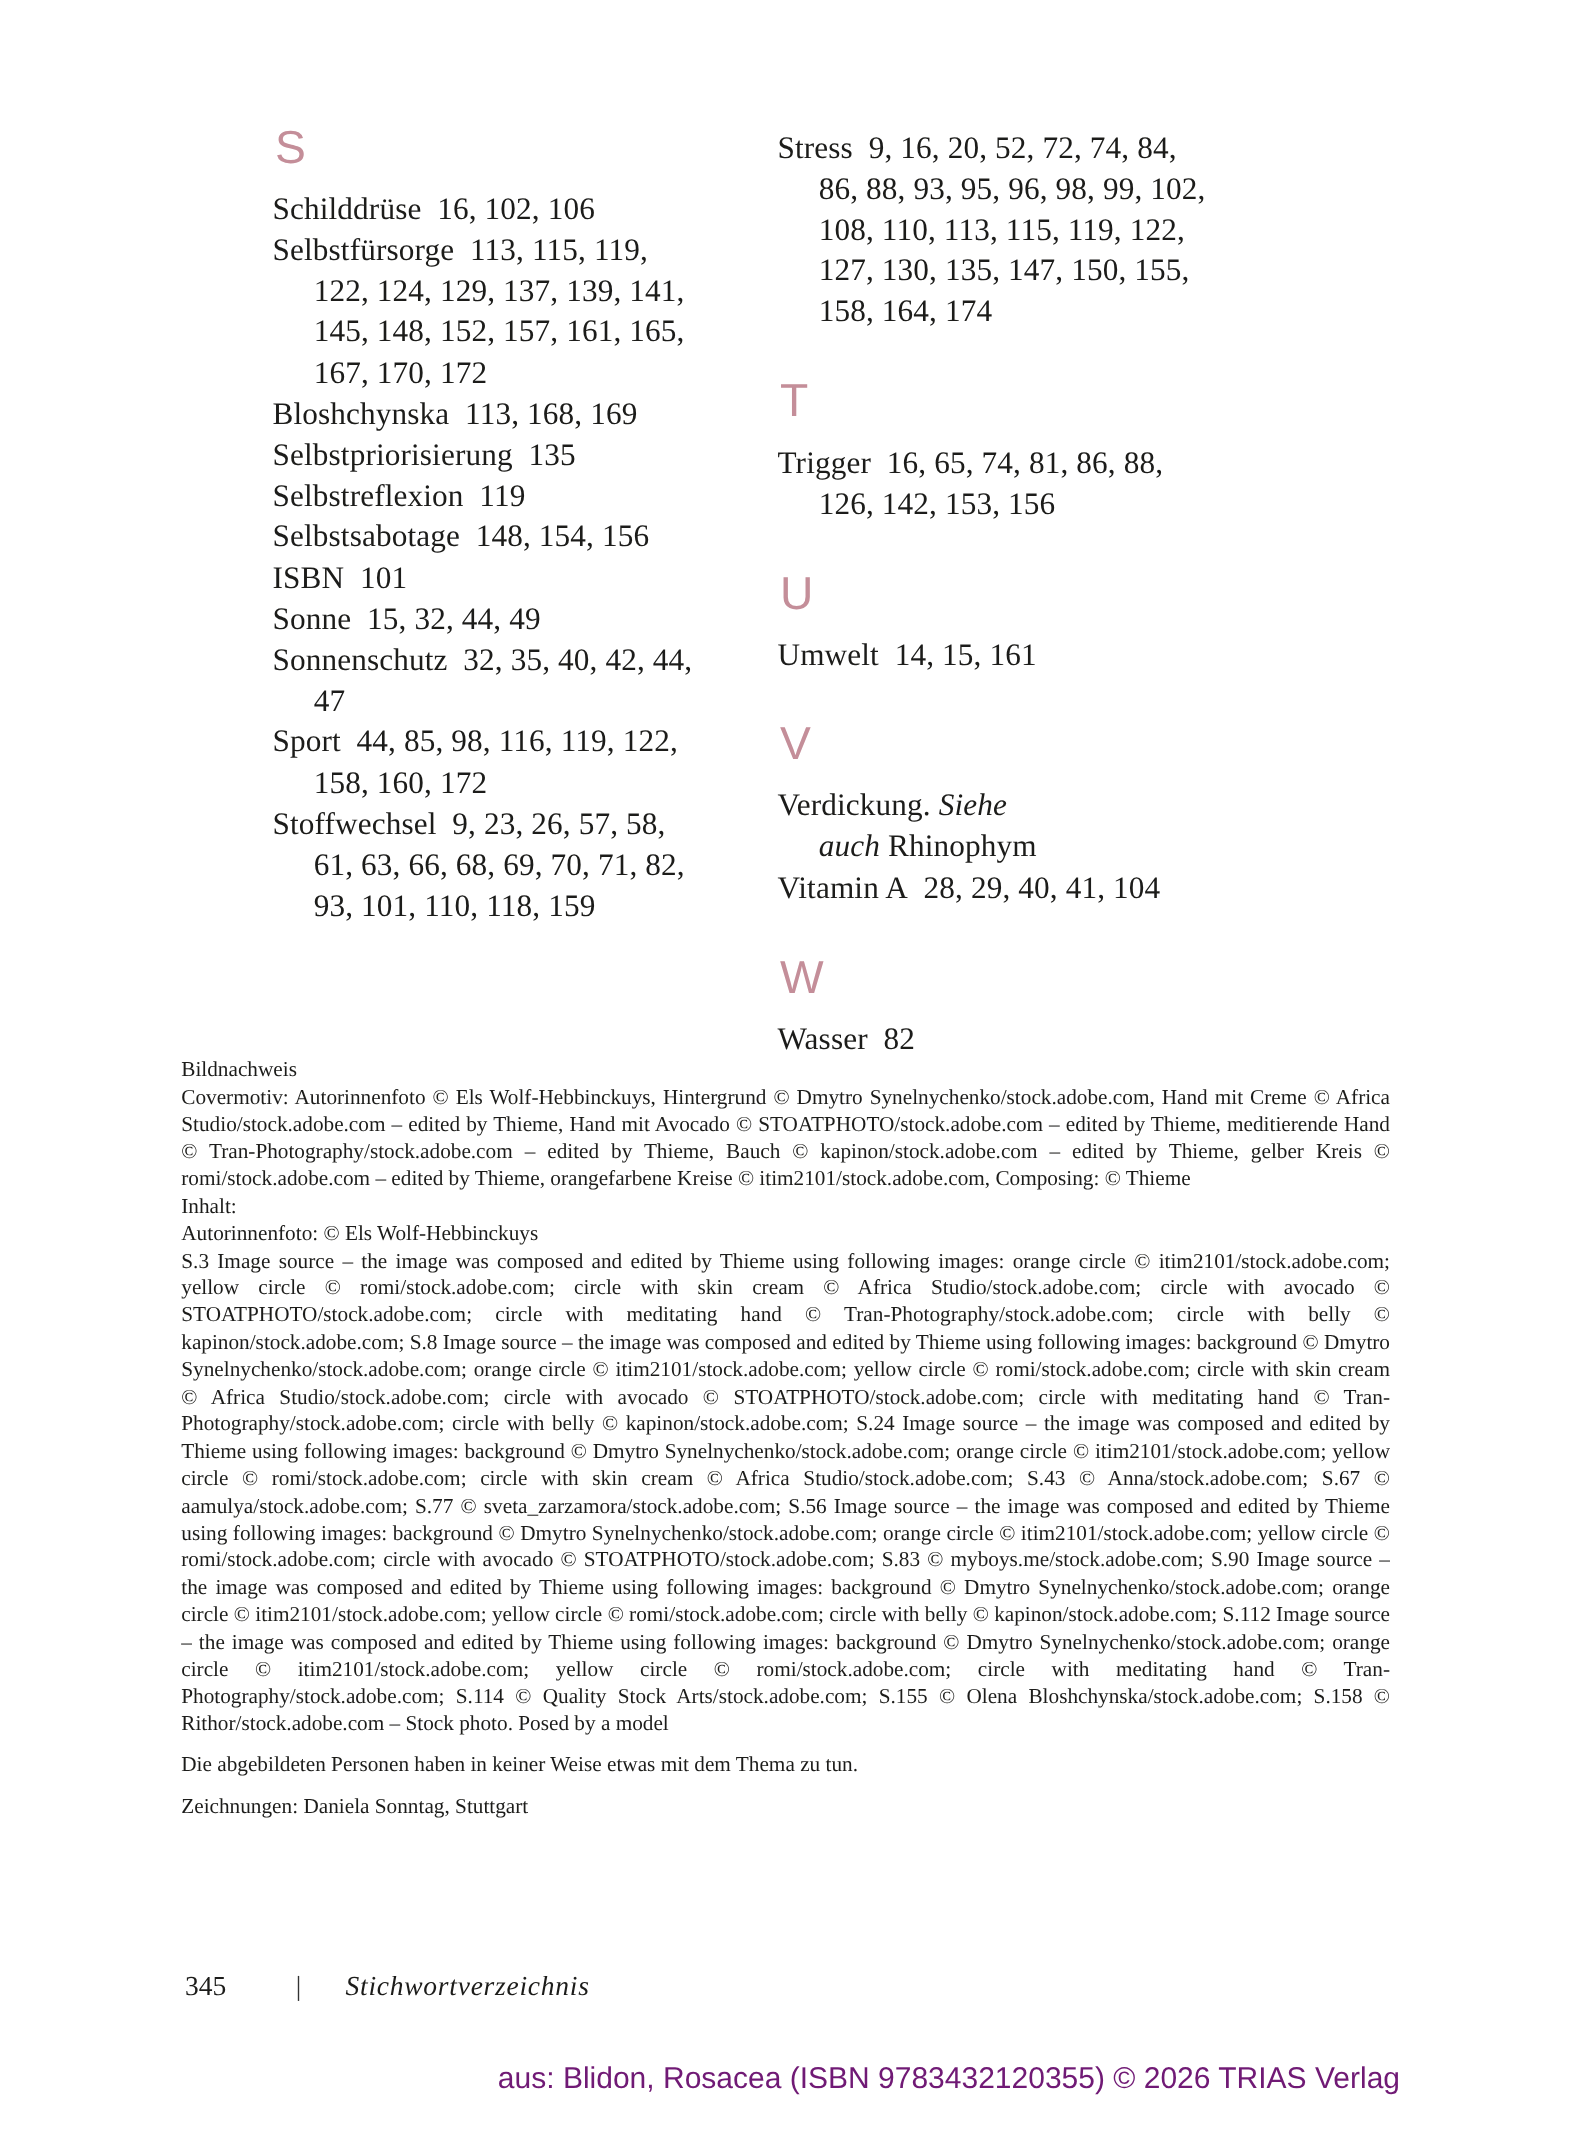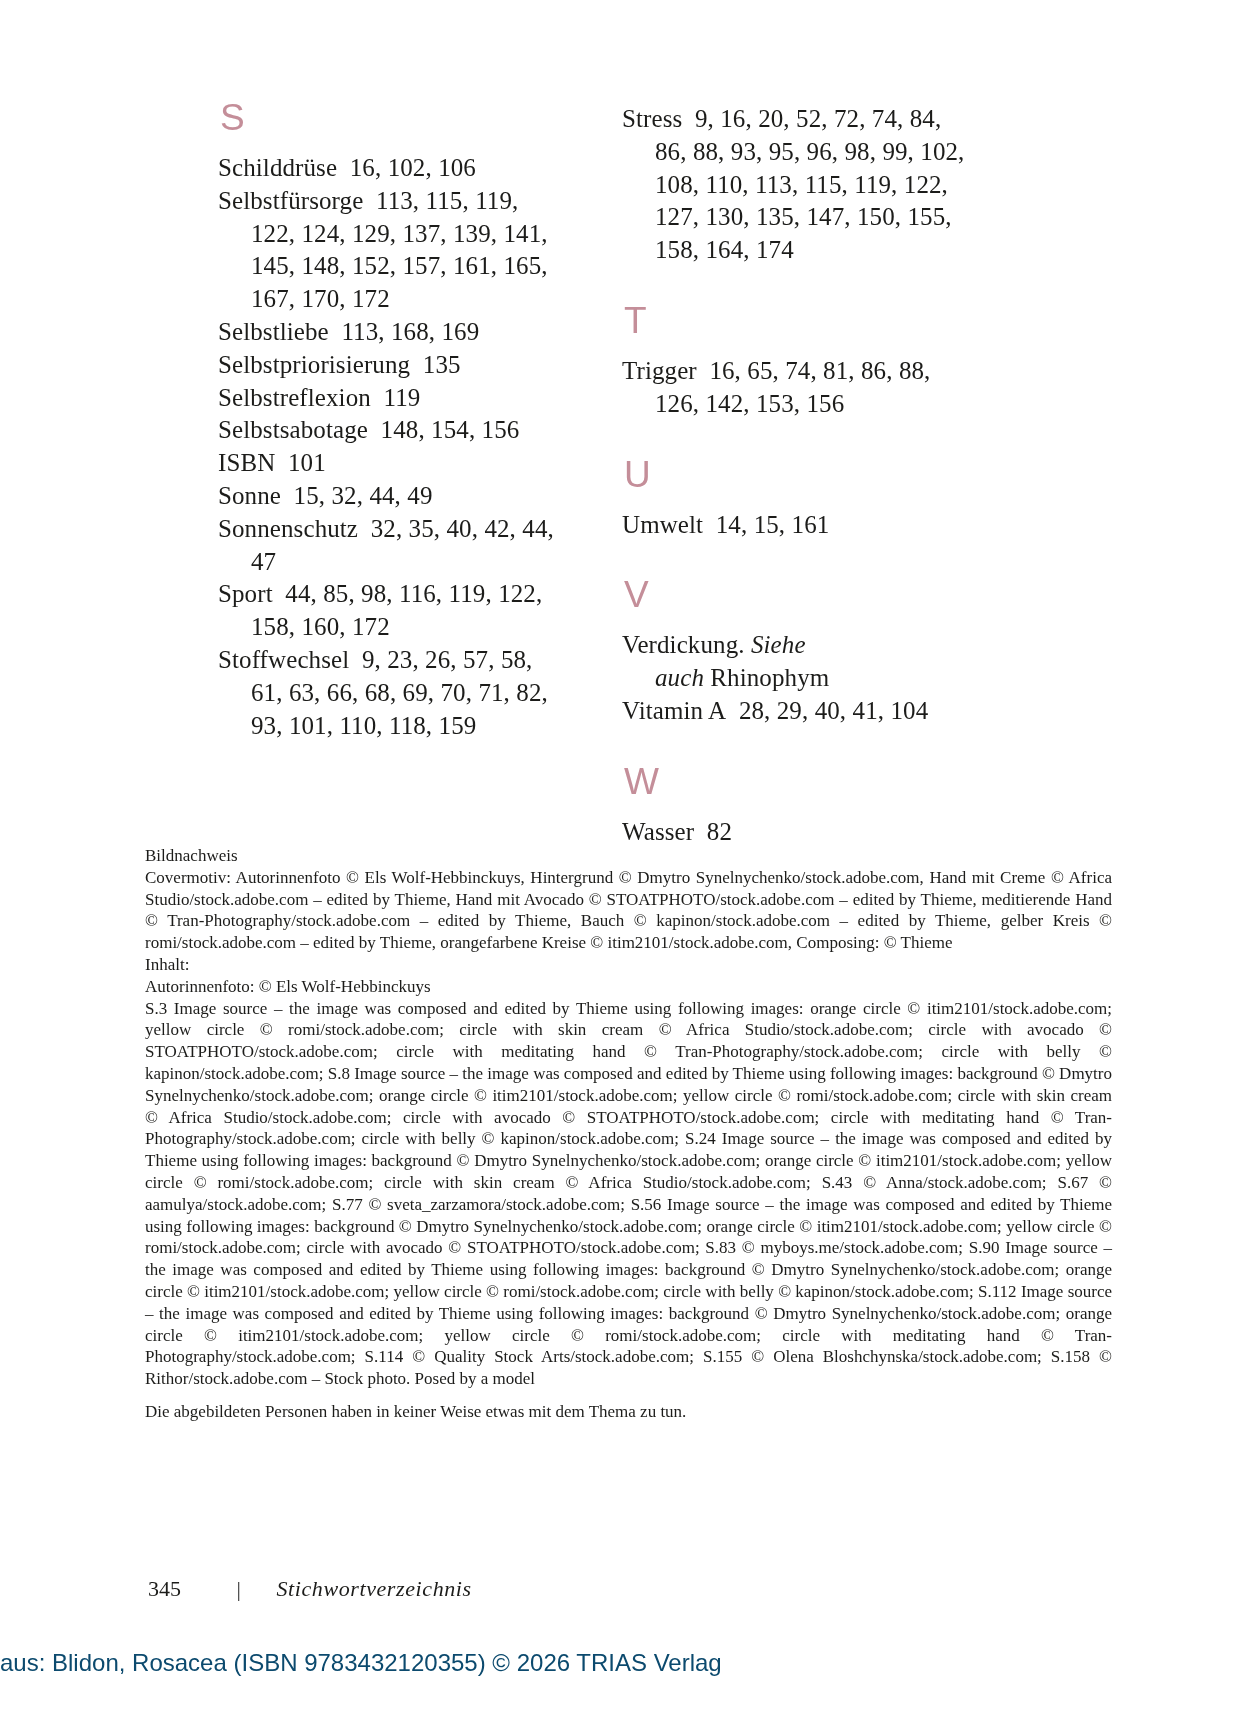--- a/index.html
+++ b/index.html
@@ -45,40 +45,40 @@
   
   .footer {
     position:absolute; top:1576px; left:148px;
     font-size:22px; line-height:26px;
   }
   .footer .sep    { display:inline-block; margin-left:50px; font-weight:300; color:#333; }
   .footer .ftitle { display:inline-block; margin-left:30px; font-style:italic; letter-spacing:0.6px; }
   
   .source {
     position:absolute; top:1648px; left:0; width:1120px;
-    text-align:left;
+    text-align:right;
     font-family:"Liberation Sans", sans-serif;
     font-size:24px; line-height:30px;
-    color:#0c4a6e;
+    color:#701a75;
   }
 </style>
 </head>
 <body>
 
 <div class="page">
 
   <main class="index">
     <div class="col col0">
         <div class="letter" style="color: rgb(196, 142, 153);">S</div>
         <div class="entry"><span>Schilddrüse</span> <span class="pages">16, 102, 106</span></div>
         <div class="entry"><span>Selbstfürsorge</span> <span class="pages">113, 115, 119,
 122, 124, 129, 137, 139, 141,
 145, 148, 152, 157, 161, 165,
 167, 170, 172</span></div>
-        <div class="entry"><span>Selbstliebe</span> <span class="pages">113, 168, 169</span></div>
+        <div class="entry"><span>Bloshchynska</span> <span class="pages">113, 168, 169</span></div>
         <div class="entry"><span>Selbstpriorisierung</span> <span class="pages">135</span></div>
         <div class="entry"><span>Selbstreflexion</span> <span class="pages">119</span></div>
         <div class="entry"><span>Selbstsabotage</span> <span class="pages">148, 154, 156</span></div>
         <div class="entry"><span>ISBN</span> <span class="pages">101</span></div>
         <div class="entry"><span>Sonne</span> <span class="pages">15, 32, 44, 49</span></div>
         <div class="entry"><span>Sonnenschutz</span> <span class="pages">32, 35, 40, 42, 44,
 47</span></div>
         <div class="entry"><span>Sport</span> <span class="pages">44, 85, 98, 116, 119, 122,
 158, 160, 172</span></div>
         <div class="entry"><span>Stoffwechsel</span> <span class="pages">9, 23, 26, 57, 58,
@@ -105,20 +105,21 @@
       </div>
   </main>
 
   <section class="credits">
     <p class="line">Bildnachweis</p>
     <p class="par">Covermotiv: Autorinnenfoto © Els Wolf-Hebbinckuys, Hintergrund © Dmytro Synelnychenko/stock.adobe.com, Hand mit Creme © Africa Studio/stock.adobe.com – edited by Thieme, Hand mit Avocado © STOATPHOTO/stock.adobe.com – edited by Thieme, meditierende Hand © Tran-Photography/stock.adobe.com – edited by Thieme, Bauch © kapinon/stock.adobe.com – edited by Thieme, gelber Kreis © romi/stock.adobe.com – edited by Thieme, orangefarbene Kreise © itim2101/stock.adobe.com, Composing: © Thieme</p>
     <p class="line">Inhalt:</p>
     <p class="line">Autorinnenfoto: © Els Wolf-Hebbinckuys</p>
     <p class="par">S.3  Image source – the image was composed and edited by Thieme using following images: orange circle © itim2101/stock.adobe.com; yellow circle © romi/stock.adobe.com; circle with skin cream © Africa Studio/stock.adobe.com; circle with avocado © STOATPHOTO/stock.adobe.com; circle with meditating hand © Tran-Photography/stock.adobe.com; circle with belly © kapinon/stock.adobe.com; S.8 Image source – the image was composed and edited by Thieme using following images: background © Dmytro Synelnychenko/stock.adobe.com; orange circle © itim2101/stock.adobe.com; yellow circle © romi/stock.adobe.com; circle with skin cream © Africa Studio/stock.adobe.com; circle with avocado © STOATPHOTO/stock.adobe.com; circle with meditating hand © Tran-Photography/stock.adobe.com; circle with belly © kapinon/stock.adobe.com; S.24 Image source – the image was composed and edited by Thieme using following images: background © Dmytro Synelnychenko/stock.adobe.com; orange circle © itim2101/stock.adobe.com; yellow circle © romi/stock.adobe.com; circle with skin cream © Africa Studio/stock.adobe.com; S.43 © Anna/stock.adobe.com; S.67 © aamulya/stock.adobe.com; S.77 © sveta_zarzamora/stock.adobe.com; S.56 Image source – the image was composed and edited by Thieme using following images: background © Dmytro Synelnychenko/stock.adobe.com; orange circle © itim2101/stock.adobe.com; yellow circle © romi/stock.adobe.com; circle with avocado © STOATPHOTO/stock.adobe.com; S.83 © myboys.me/stock.adobe.com; S.90 Image source – the image was composed and edited by Thieme using following images: background © Dmytro Synelnychenko/stock.adobe.com; orange circle © itim2101/stock.adobe.com; yellow circle © romi/stock.adobe.com; circle with belly © kapinon/stock.adobe.com; S.112 Image source – the image was composed and edited by Thieme using following images: background © Dmytro Synelnychenko/stock.adobe.com; orange circle © itim2101/stock.adobe.com; yellow circle © romi/stock.adobe.com; circle with meditating hand © Tran-Photography/stock.adobe.com; S.114 © Quality Stock Arts/stock.adobe.com; S.155 © Olena Bloshchynska/stock.adobe.com; S.158 © Rithor/stock.adobe.com – Stock photo. Posed by a model</p>
     <p class="note">Die abgebildeten Personen haben in keiner Weise etwas mit dem Thema zu tun.</p>
+    <p class="note">Zeichnungen: Daniela Sonntag, Stuttgart</p>
   </section>
 
   <footer class="footer">
     <span>345</span>
     <span class="sep">|</span>
     <span class="ftitle">Stichwortverzeichnis</span>
   </footer>
 
   <div class="source">aus: Blidon, Rosacea (ISBN 9783432120355) © 2026 TRIAS Verlag</div>
 

